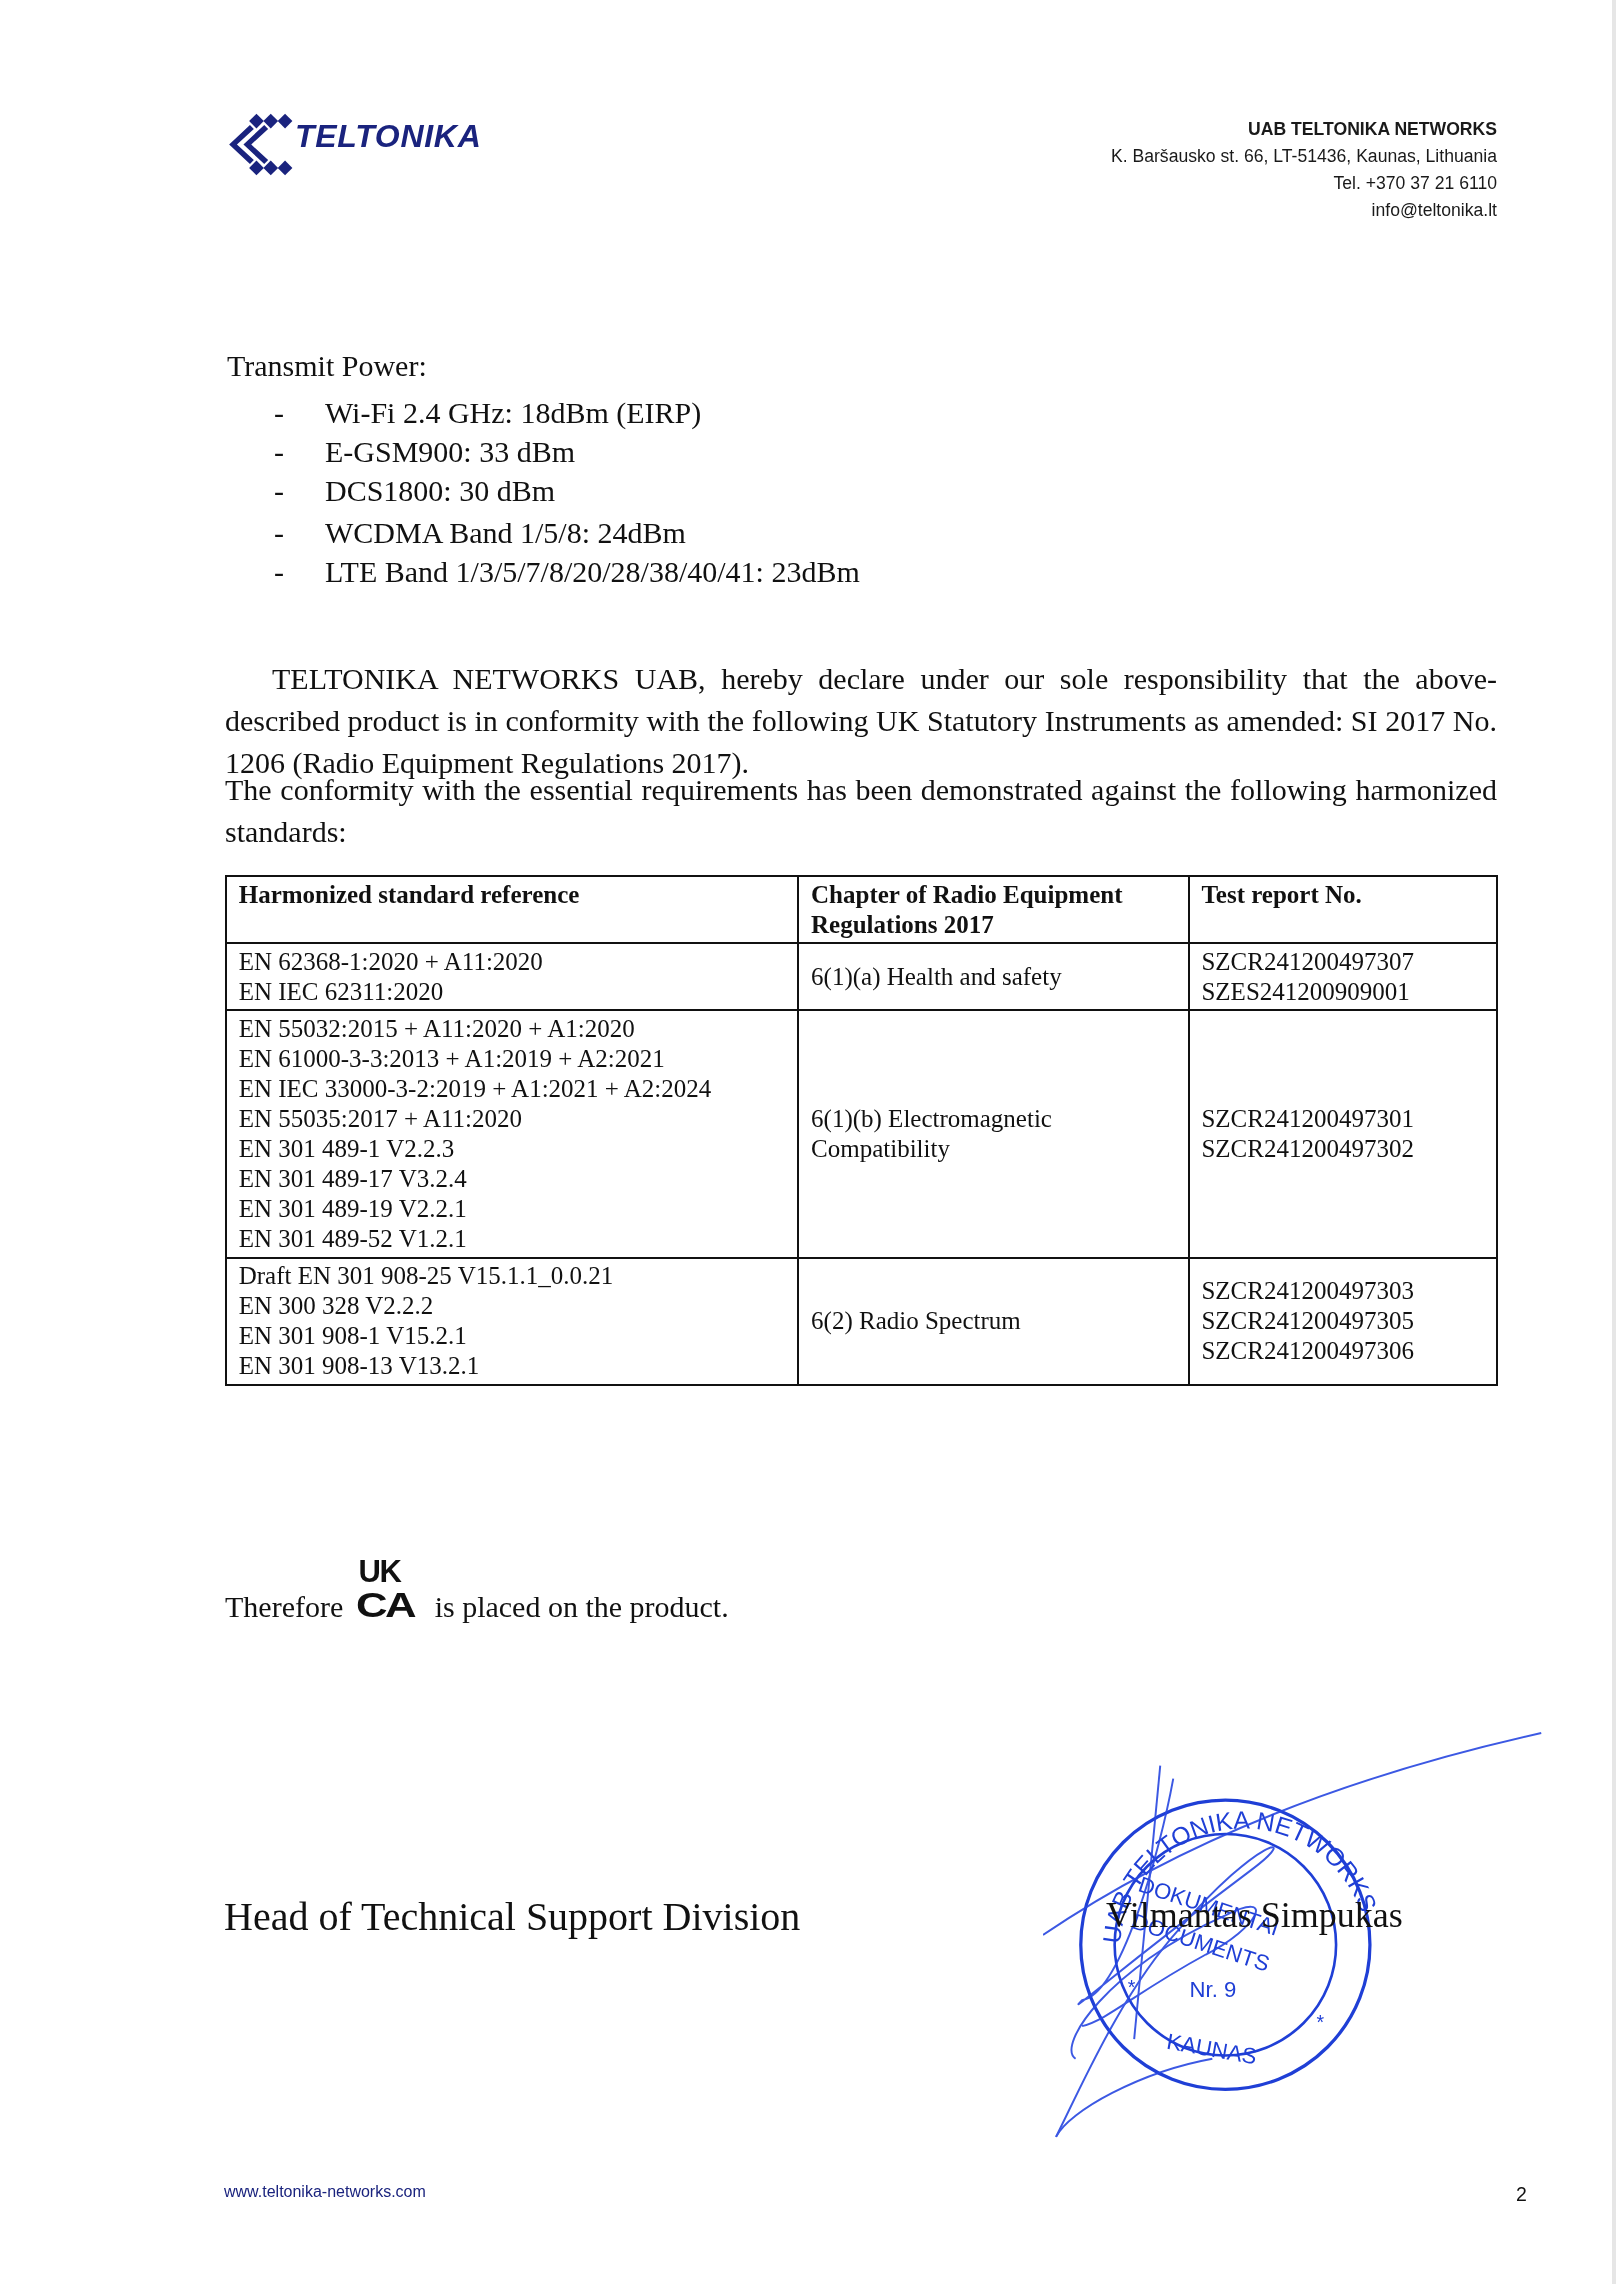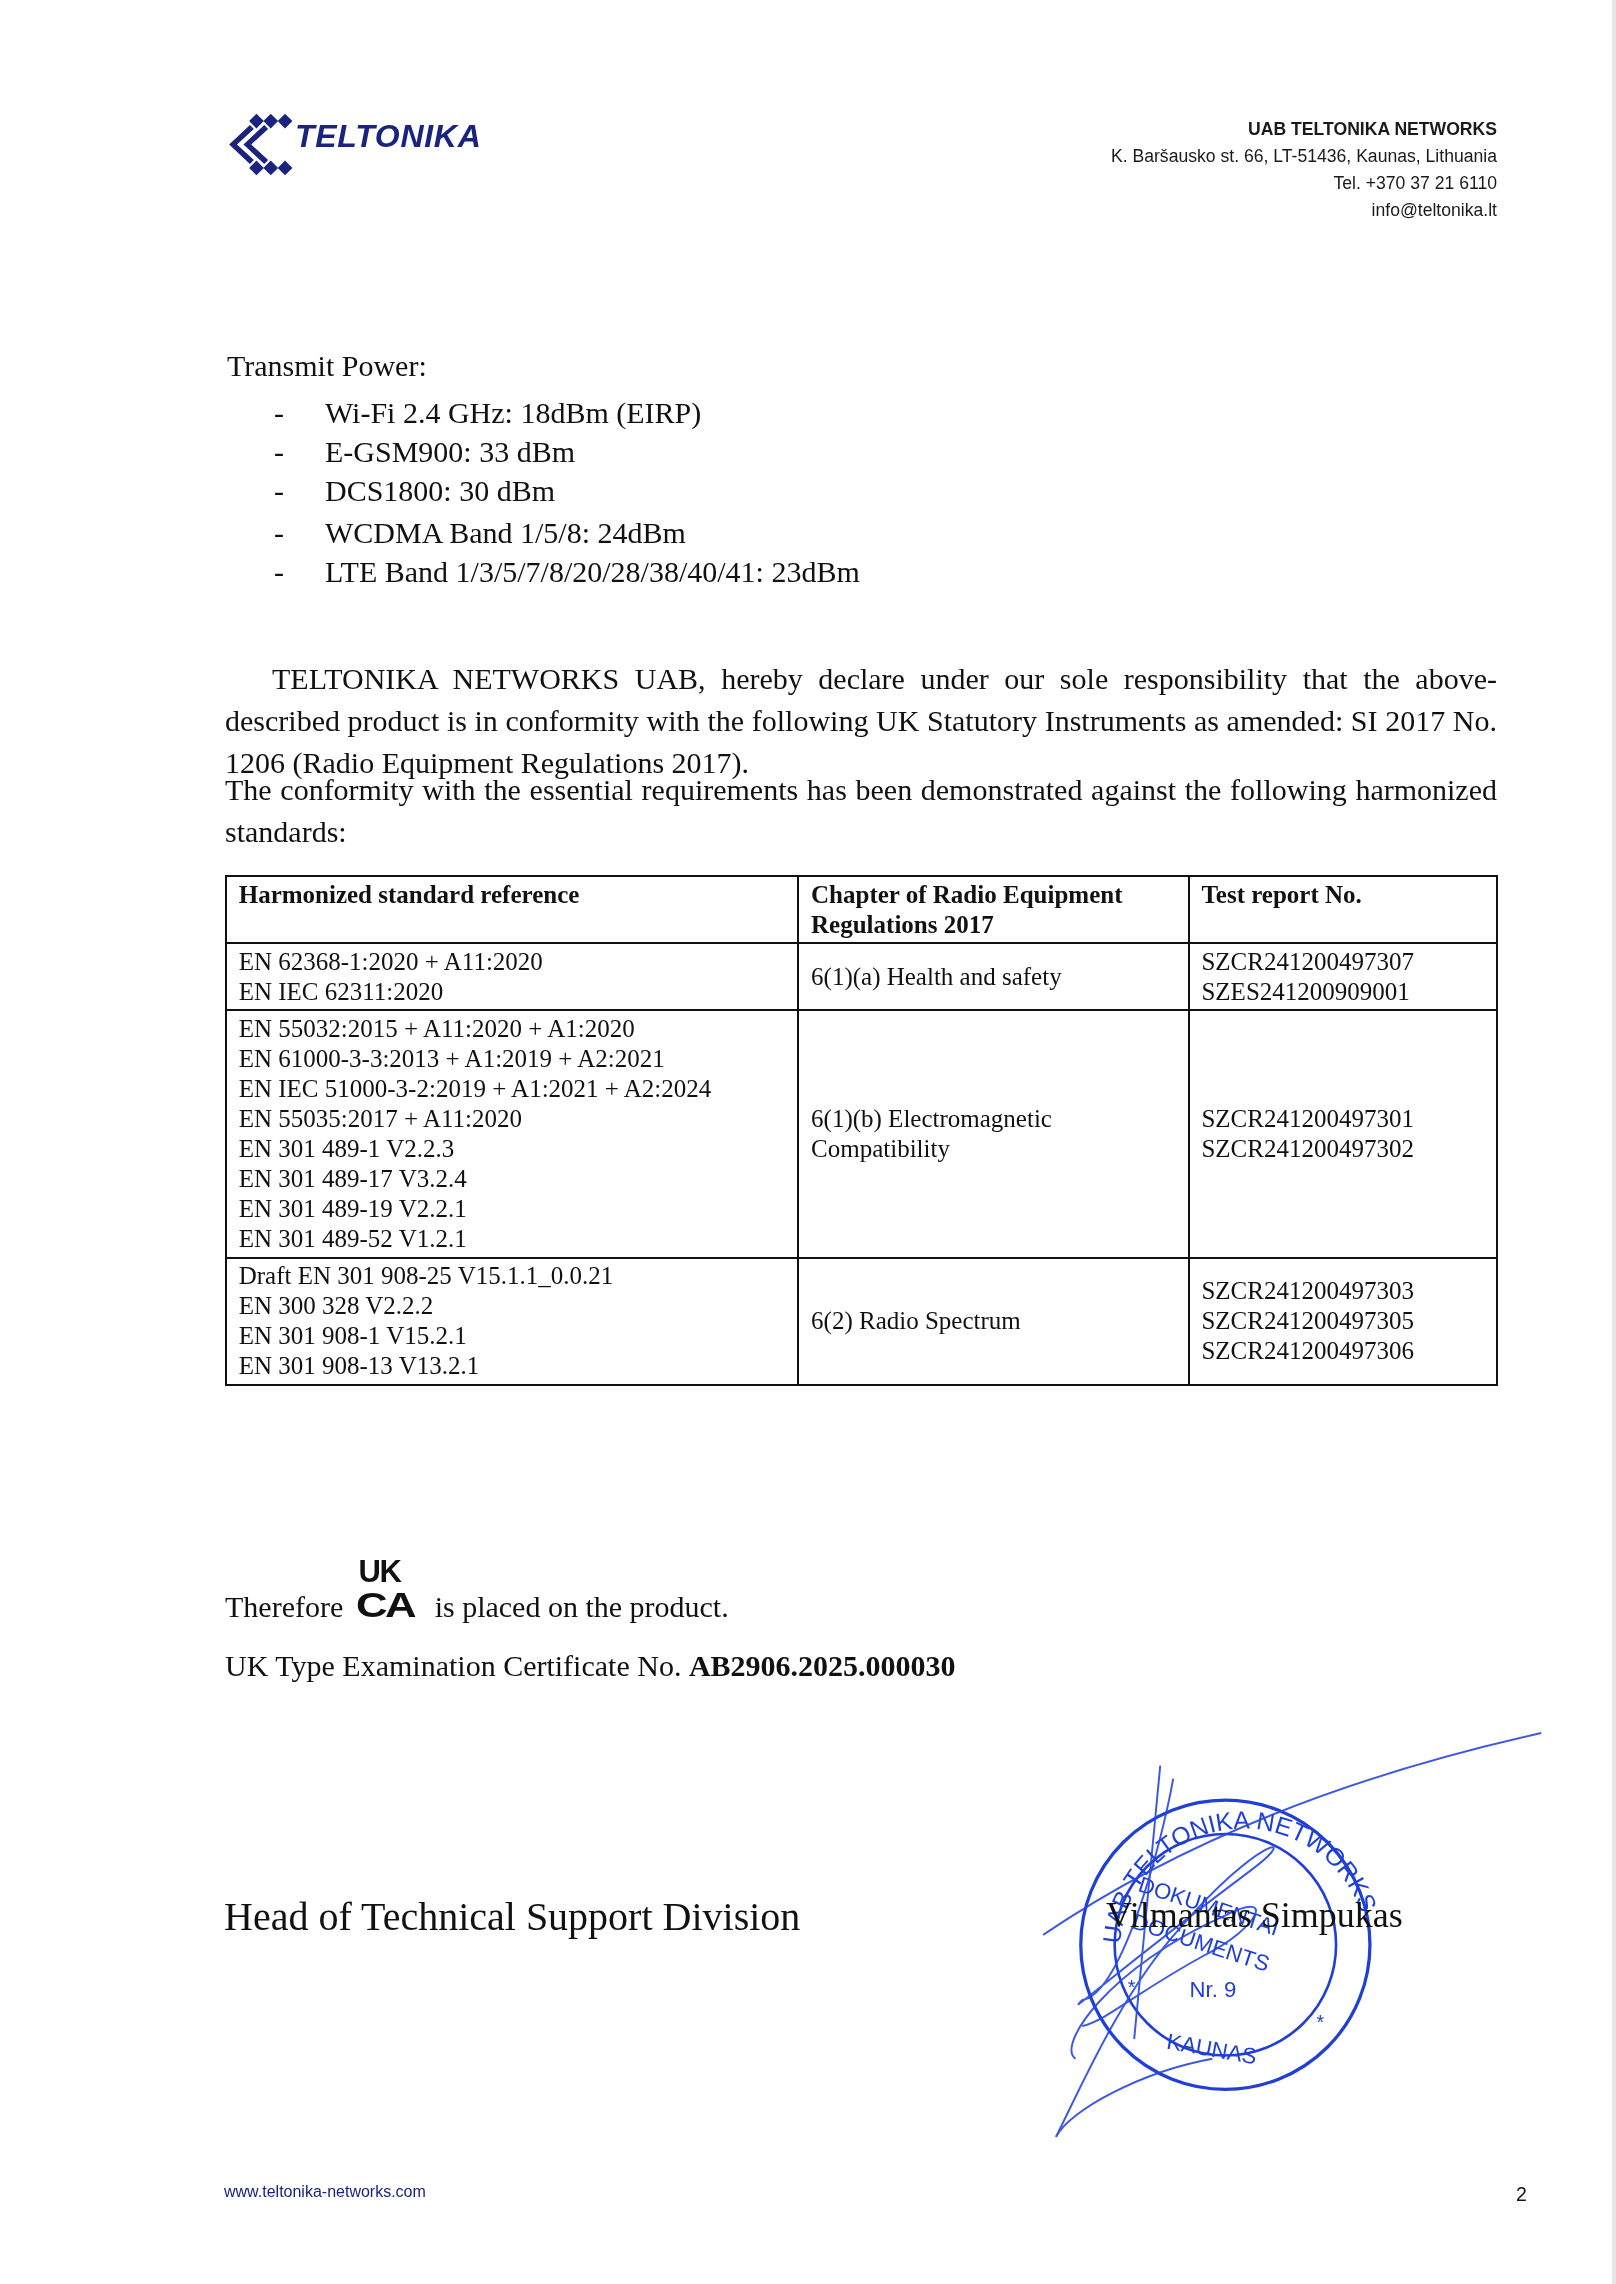--- a/index.html
+++ b/index.html
@@ -103,21 +103,21 @@
         <td class="mid">6(1)(a) Health and safety</td>
         <td class="mid">
           <div>SZCR241200497307</div>
           <div>SZES241200909001</div>
         </td>
       </tr>
       <tr>
         <td>
           <div>EN 55032:2015 + A11:2020 + A1:2020</div>
           <div>EN 61000-3-3:2013 + A1:2019 + A2:2021</div>
-          <div>EN IEC 51000-3-2:2019 + A1:2021 + A2:2024</div>
+          <div>EN IEC 33000-3-2:2019 + A1:2021 + A2:2024</div>
           <div>EN 55035:2017 + A11:2020</div>
           <div>EN 301 489-1 V2.2.3</div>
           <div>EN 301 489-17 V3.2.4</div>
           <div>EN 301 489-19 V2.2.1</div>
           <div>EN 301 489-52 V1.2.1</div>
         </td>
         <td class="mid">6(1)(b) Electromagnetic Compatibility</td>
         <td class="mid">
           <div>SZCR241200497301</div>
           <div>SZCR241200497302</div>
@@ -143,21 +143,20 @@
 
   <div class="therefore serif">
     <span>Therefore</span>
     <span class="ukca">
       <span class="uk">UK</span>
       <span class="ca">CA</span>
     </span>
     <span>is placed on the product.</span>
   </div>
 
-  <div class="cert serif"><span>UK Type Examination Certificate No.</span> <b>AB2906.2025.000030</b></div>
 
   <div class="role serif">Head of Technical Support Division</div>
 
   <svg class="stamp" viewBox="0 0 780 700">
     <defs>
       <path id="outerArc" d="M 118 360 A 190 190 0 1 1 405 520"></path>
       <path id="bottomArc" d="M 150 470 A 160 160 0 0 0 360 500"></path>
     </defs>
     <g fill="none" stroke="#1f3fd6" stroke-width="5">
       <circle cx="280" cy="345" r="222"></circle>

